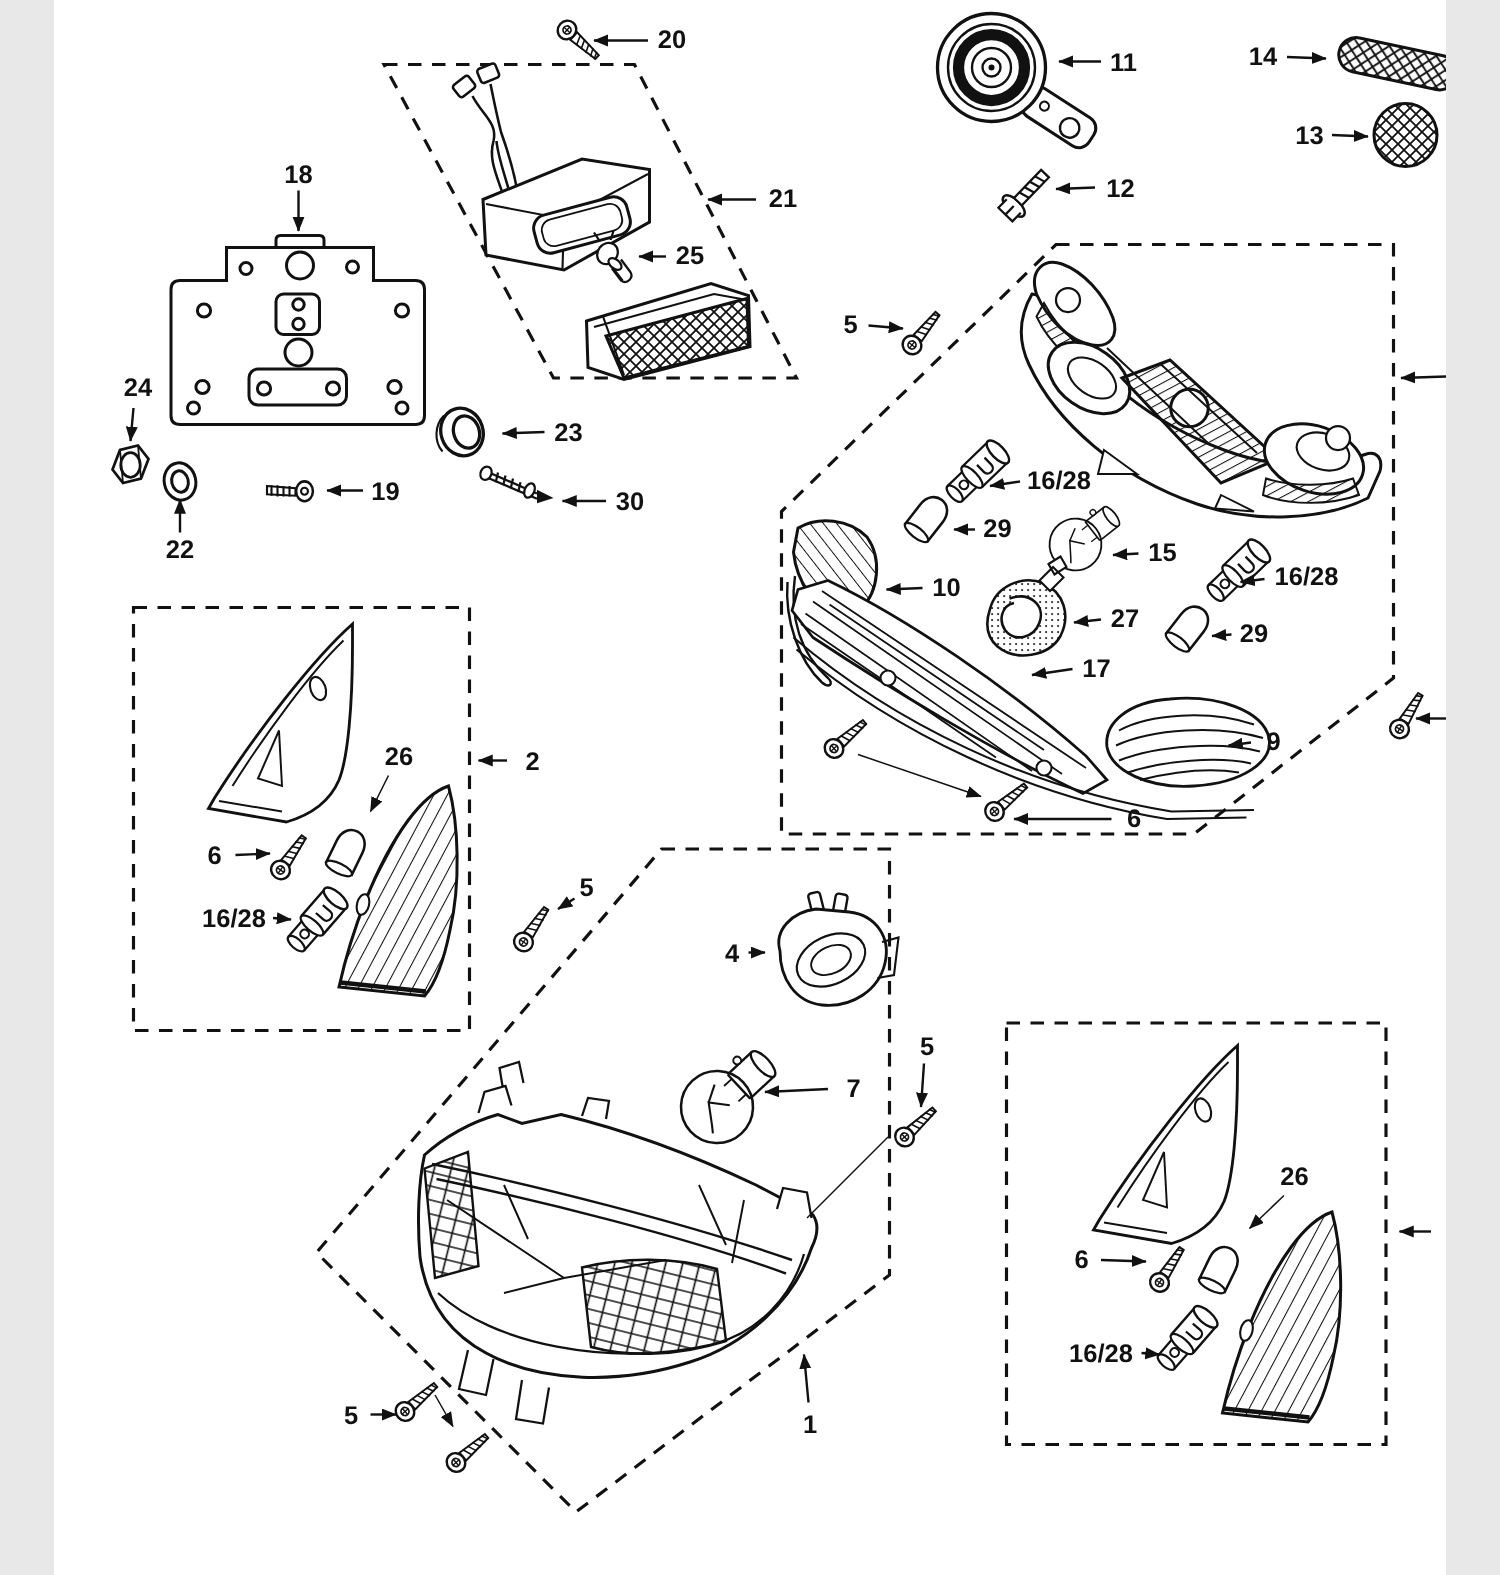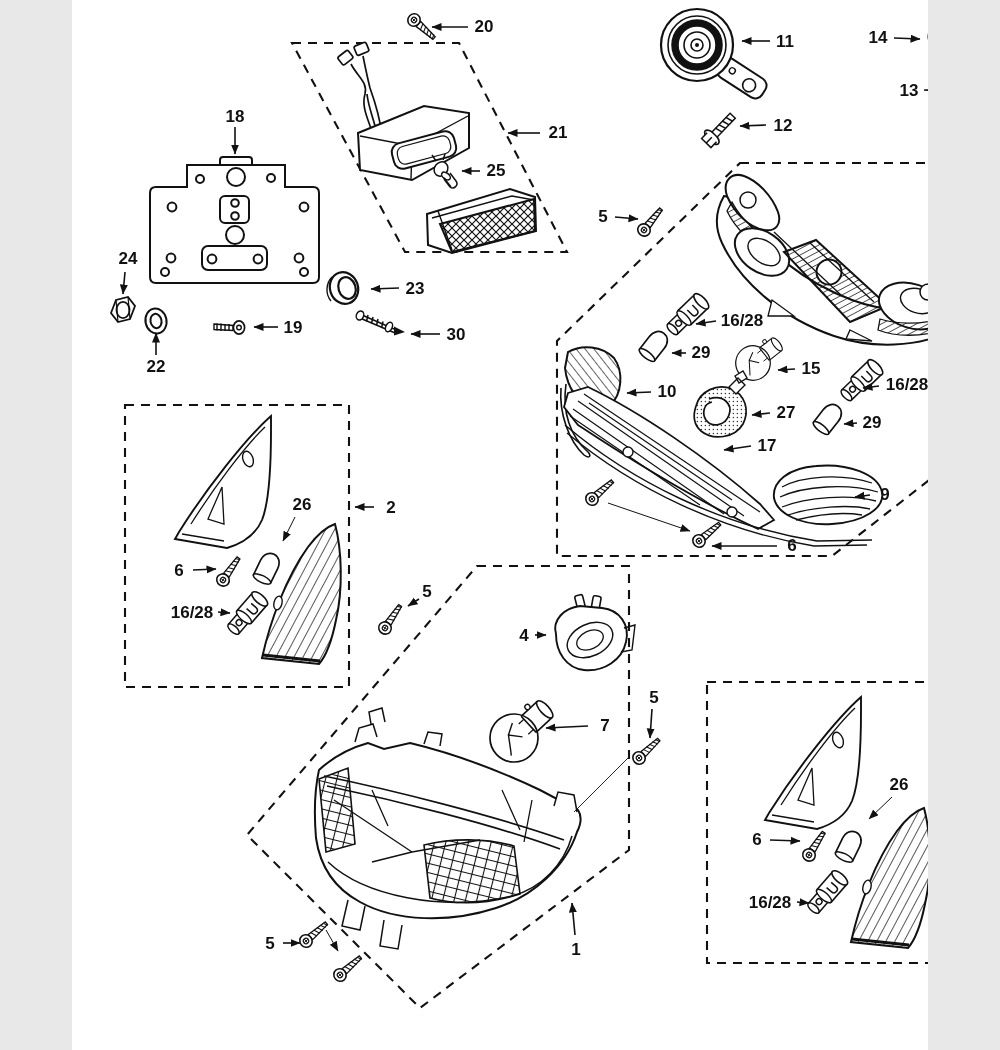--- a/index.html
+++ b/index.html
@@ -1,16 +1,16 @@
 <!DOCTYPE html>
 <html><head>
 <meta charset="utf-8">
 <style>
   html,body{margin:0;padding:0;background:#e8e8e8;}
-  .stage{position:relative;width:856px;height:1050px;background:#ffffff;margin:0 auto;
+  .stage{position:relative;width:928px;height:1050px;background:#ffffff;margin:0 auto;
          font-family:"Liberation Sans", sans-serif;overflow:hidden;}
   svg{position:absolute;left:0;top:0;}
   text.callout{font-family:"Liberation Sans", sans-serif;font-weight:bold;font-size:17px;fill:#111;}
   .ln{stroke:#111;fill:none;}
 </style>
 </head>
 <body>
 
 <div class="stage">
 <svg width="1000" height="1050" viewBox="0 0 1000 1050">

